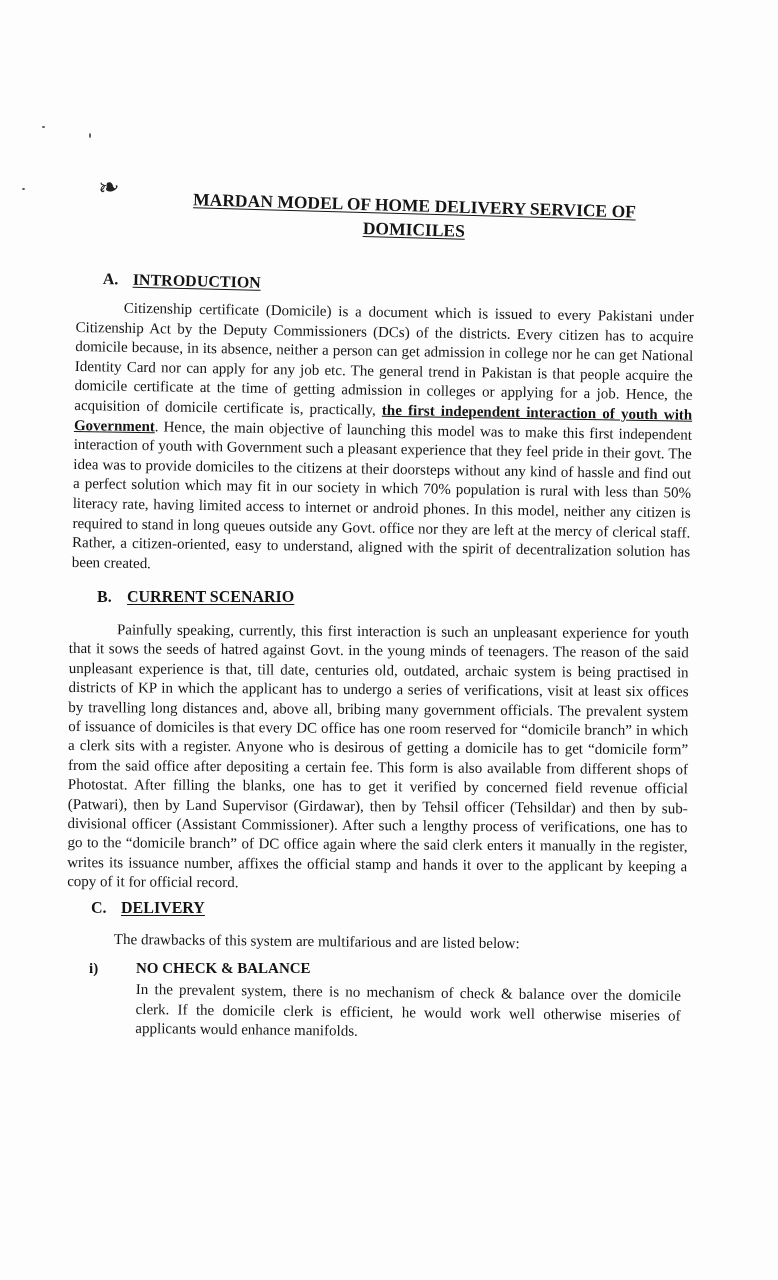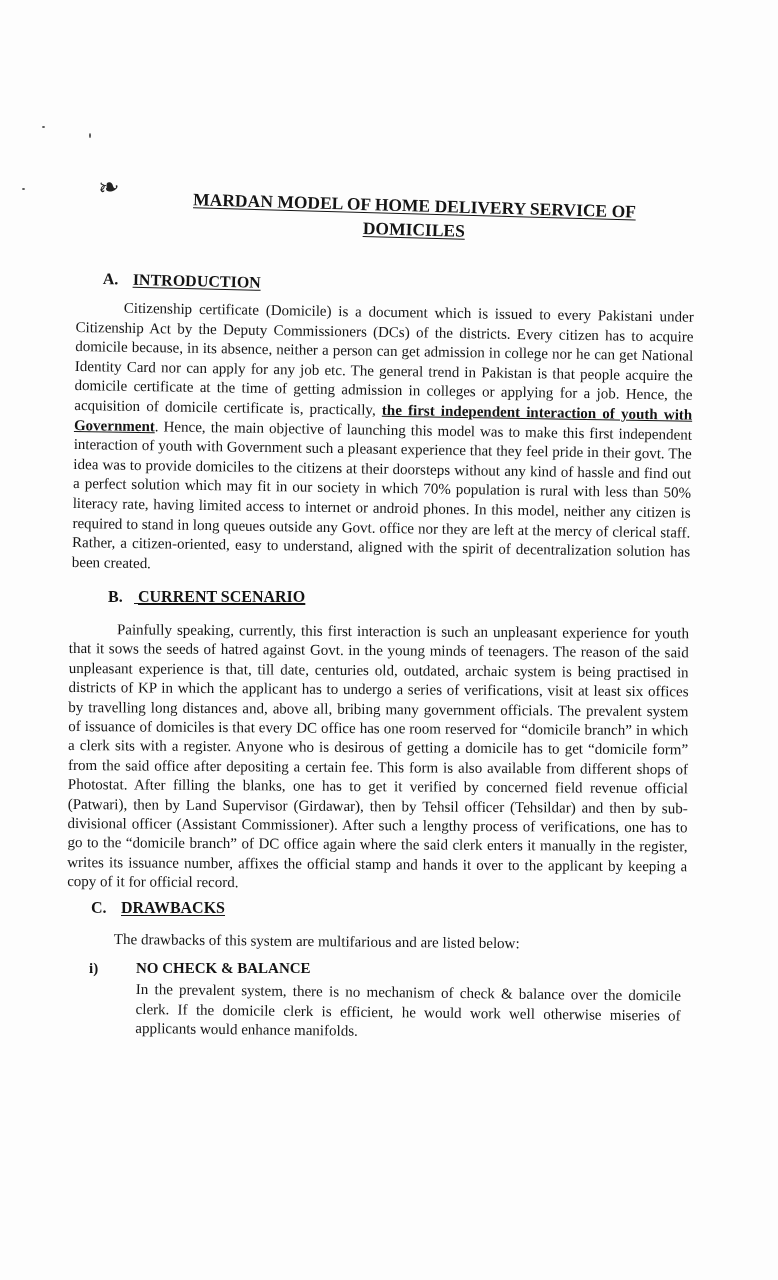--- a/index.html
+++ b/index.html
@@ -18,21 +18,21 @@
     .heading { position: absolute; font-weight: bold; font-size: 16px; }
     .heading .lbl { display: inline-block; width: 26px; }
     .heading .txt { text-decoration: underline; text-underline-offset: 2px; }
     .para {
       position: absolute; font-size: 15px; line-height: 19.3px; text-align: justify;
     }
     .para .indent { display: inline-block; width: 48px; }
     .strong-ul { font-weight: bold; text-decoration: underline; }
     #sec-a-heading { left: 103px; top: 270px; transform: rotate(1.4deg); transform-origin: left top; }
     #sec-a-para { left: 76px; top: 298px; width: 618px; transform: rotate(0.9deg); transform-origin: left top; line-height: 19.6px; }
-    #sec-b-heading { left: 108px; top: 588px; text-decoration: underline; }
+    #sec-b-heading { left: 97px; top: 588px; }
     #sec-b-para { left: 69px; top: 620px; width: 620px; transform: rotate(0.4deg); transform-origin: left top; line-height: 19.4px; }
     #sec-c-heading { left: 91px; top: 899px; }
     #sec-c-intro { left: 114px; top: 931px; font-size: 15px; position: absolute; transform: rotate(0.6deg); transform-origin: left top; }
     .sub-item { position: absolute; left: 89px; top: 960px; width: 600px; }
     .sub-item .roman { position: absolute; left: 0; top: 0; font-weight: bold; font-size: 15px; }
     .sub-item .sub-title { position: absolute; left: 47px; top: 0; font-weight: bold; font-size: 15px; text-underline-offset: 2px; }
     .sub-item .sub-text { position: absolute; left: 47px; top: 20px; width: 545px; font-size: 15px; line-height: 19.6px; text-align: justify; transform: rotate(0.7deg); transform-origin: left top; }
   </style>
 </head>
 <body>
@@ -55,21 +55,21 @@
   <div class="para" id="sec-a-para"><span class="indent"></span><span>Citizenship certificate (Domicile) is a document which is issued to every Pakistani under Citizenship Act by the Deputy Commissioners (DCs) of the districts. Every citizen has to acquire domicile because, in its absence, neither a person can get admission in college nor he can get National Identity Card nor can apply for any job etc. The general trend in Pakistan is that people acquire the domicile certificate at the time of getting admission in colleges or applying for a job. Hence, the acquisition of domicile certificate is, practically, </span><span class="strong-ul">the first independent interaction of youth with Government</span><span>. Hence, the main objective of launching this model was to make this first independent interaction of youth with Government such a pleasant experience that they feel pride in their govt. The idea was to provide domiciles to the citizens at their doorsteps without any kind of hassle and find out a perfect solution which may fit in our society in which 70% population is rural with less than 50% literacy rate, having limited access to internet or android phones. In this model, neither any citizen is required to stand in long queues outside any Govt. office nor they are left at the mercy of clerical staff. Rather, a citizen-oriented, easy to understand, aligned with the spirit of decentralization solution has been created.</span></div>
 
   <div class="heading" id="sec-b-heading">
     <span class="lbl">B.</span>
     <span class="txt">CURRENT SCENARIO</span>
   </div>
   <div class="para" id="sec-b-para"><span class="indent"></span><span>Painfully speaking, currently, this first interaction is such an unpleasant experience for youth that it sows the seeds of hatred against Govt. in the young minds of teenagers. The reason of the said unpleasant experience is that, till date, centuries old, outdated, archaic system is being practised in districts of KP in which the applicant has to undergo a series of verifications, visit at least six offices by travelling long distances and, above all, bribing many government officials. The prevalent system of issuance of domiciles is that every DC office has one room reserved for “domicile branch” in which a clerk sits with a register. Anyone who is desirous of getting a domicile has to get “domicile form” from the said office after depositing a certain fee. This form is also available from different shops of Photostat. After filling the blanks, one has to get it verified by concerned field revenue official (Patwari), then by Land Supervisor (Girdawar), then by Tehsil officer (Tehsildar) and then by sub-divisional officer (Assistant Commissioner). After such a lengthy process of verifications, one has to go to the “domicile branch” of DC office again where the said clerk enters it manually in the register, writes its issuance number, affixes the official stamp and hands it over to the applicant by keeping a copy of it for official record.</span></div>
 
   <div class="heading" id="sec-c-heading">
     <span class="lbl">C.</span>
-    <span class="txt">DRAWBACKS</span>
+    <span class="txt">DELIVERY</span>
   </div>
   <div id="sec-c-intro">The drawbacks of this system are multifarious and are listed below:</div>
 
   <div class="sub-item">
     <span class="roman">i)</span>
     <span class="sub-title">NO CHECK &amp; BALANCE</span>
     <div class="sub-text">In the prevalent system, there is no mechanism of check &amp; balance over the domicile clerk. If the domicile clerk is efficient, he would work well otherwise miseries of applicants would enhance manifolds.</div>
   </div>
 </div>
 

